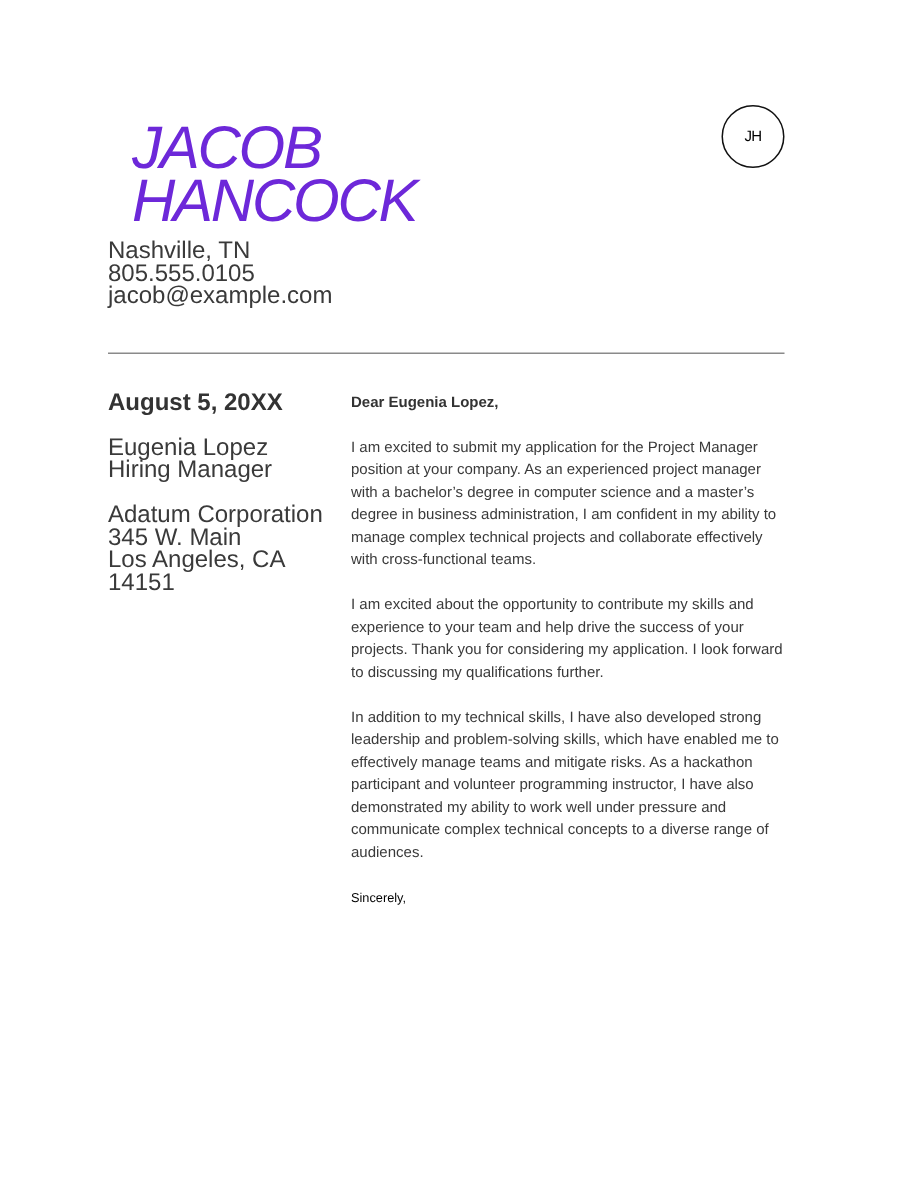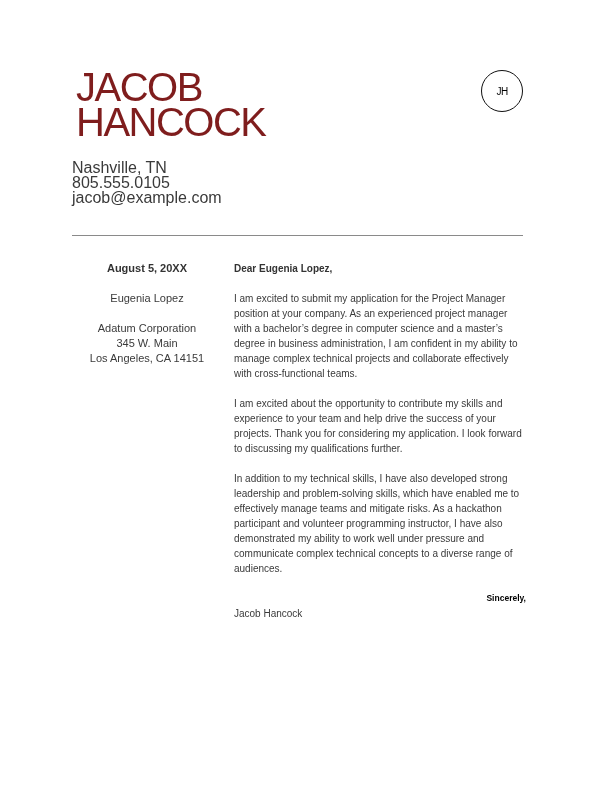--- a/index.html
+++ b/index.html
@@ -1,33 +1,33 @@
 <!DOCTYPE html>
 <html><head>
   <meta charset="utf-8">
   <style>
     html, body { margin: 0; padding: 0; background: #ffffff; }
     body { width: 612px; height: 792px; position: relative; overflow: hidden;
       font-family: "Liberation Sans", sans-serif; color: #3a3a3a; }
     .name { position: absolute; left: 72px; top: 66px; font-size: 40px; line-height: 35px;
-      color: #7f1d1d; letter-spacing: -1.5px; font-weight: normal; margin: 4px; }
+      color: #6d28d9; letter-spacing: -1.5px; font-weight: normal; margin: 16px; font-style: italic; }
     .name span { display: block; }
     .monogram { position: absolute; left: 481px; top: 70px; width: 40px; height: 40px;
       border: 1px solid #111; border-radius: 50%; display: flex; align-items: center;
       justify-content: center; font-size: 10px; color: #000; letter-spacing: -0.5px; }
     .contact { position: absolute; left: 72px; top: 160px; font-size: 16px; line-height: 15px; color: #3a3a3a; }
     .contact div { white-space: nowrap; }
     .rule { position: absolute; left: 72px; top: 235px; width: 451px; height: 1px; background: #8a8a8a; }
-    .left { position: absolute; left: 72px; top: 261px; width: 150px; font-size: 11px; line-height: 15px; text-align: center; }
+    .left { position: absolute; left: 72px; top: 261px; width: 150px; font-size: 16px; line-height: 15px; }
     .date { font-weight: bold; color: #333; margin-bottom: 15px; }
     .block { margin-bottom: 15px; }
     .right { position: absolute; left: 234px; top: 261px; width: 292px; font-size: 10px; line-height: 15px; }
     .greeting { font-weight: bold; color: #333; margin-bottom: 15px; }
     .para { margin: 0 0 15px 0; }
-    .closing { font-size: 8.5px; color: #000; font-weight: bold; margin-top: 0; line-height: 15px; text-align: right; }
+    .closing { font-size: 8.5px; color: #000; font-weight: normal; margin-top: 0; line-height: 15px; }
     .signature { line-height: 15px; }
   </style>
 </head>
 <body>
 
 <h1 class="name">
   <span>JACOB</span>
   <span>HANCOCK</span>
 </h1>
 
@@ -40,28 +40,28 @@
   <div>805.555.0105</div>
   <div>jacob@example.com</div>
 </div>
 
 <div class="rule"></div>
 
 <div class="left">
   <div class="date">August 5, 20XX</div>
   <div class="block">
     <div>Eugenia Lopez</div>
+    <div>Hiring Manager</div>
   </div>
   <div class="block">
     <div>Adatum Corporation</div>
     <div>345 W. Main</div>
     <div>Los Angeles, CA 14151</div>
   </div>
 </div>
 
 <div class="right">
   <div class="greeting">Dear Eugenia Lopez,</div>
   <p class="para">I am excited to submit my application for the Project Manager position at your company. As an experienced project manager with a bachelor’s degree in computer science and a master’s degree in business administration, I am confident in my ability to manage complex technical projects and collaborate effectively with cross-functional teams.</p>
   <p class="para">I am excited about the opportunity to contribute my skills and experience to your team and help drive the success of your projects. Thank you for considering my application. I look forward to discussing my qualifications further.</p>
   <p class="para">In addition to my technical skills, I have also developed strong leadership and problem-solving skills, which have enabled me to effectively manage teams and mitigate risks. As a hackathon participant and volunteer programming instructor, I have also demonstrated my ability to work well under pressure and communicate complex technical concepts to a diverse range of audiences.</p>
   <div class="closing">Sincerely,</div>
-  <div class="signature">Jacob Hancock</div>
 </div>
 
 </body></html>

